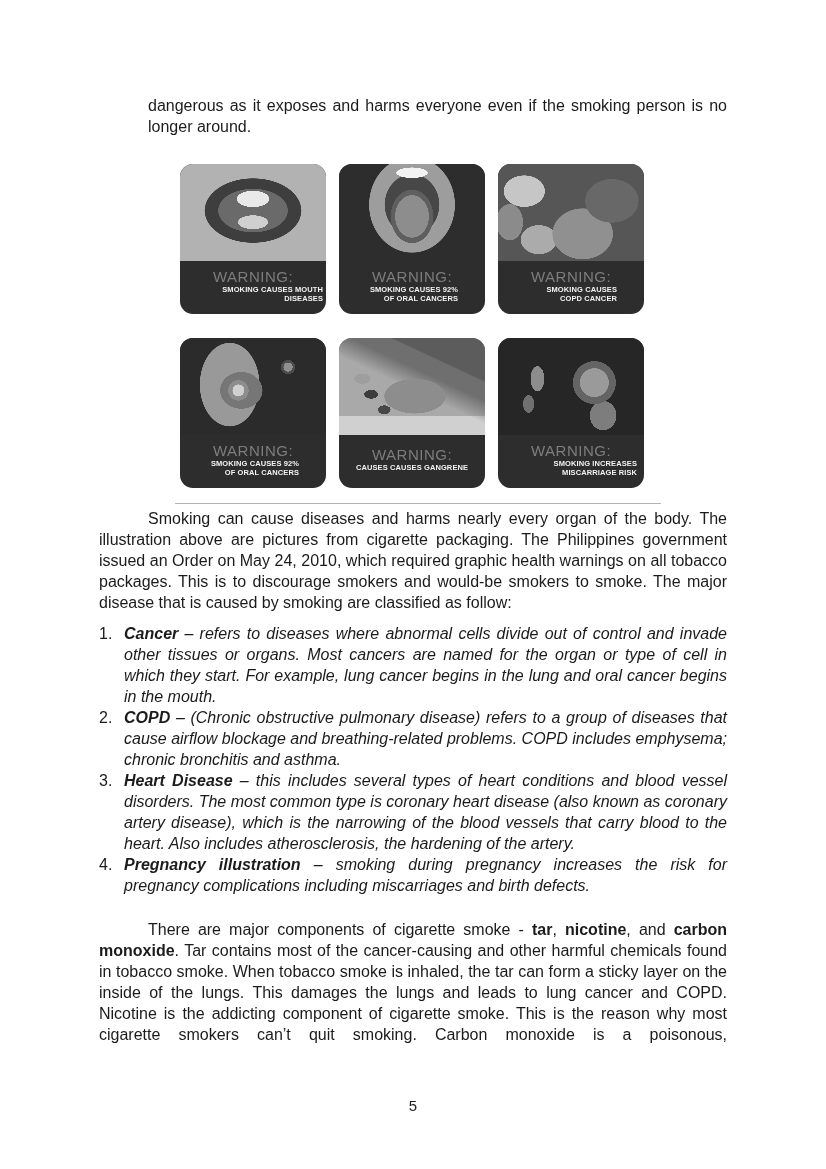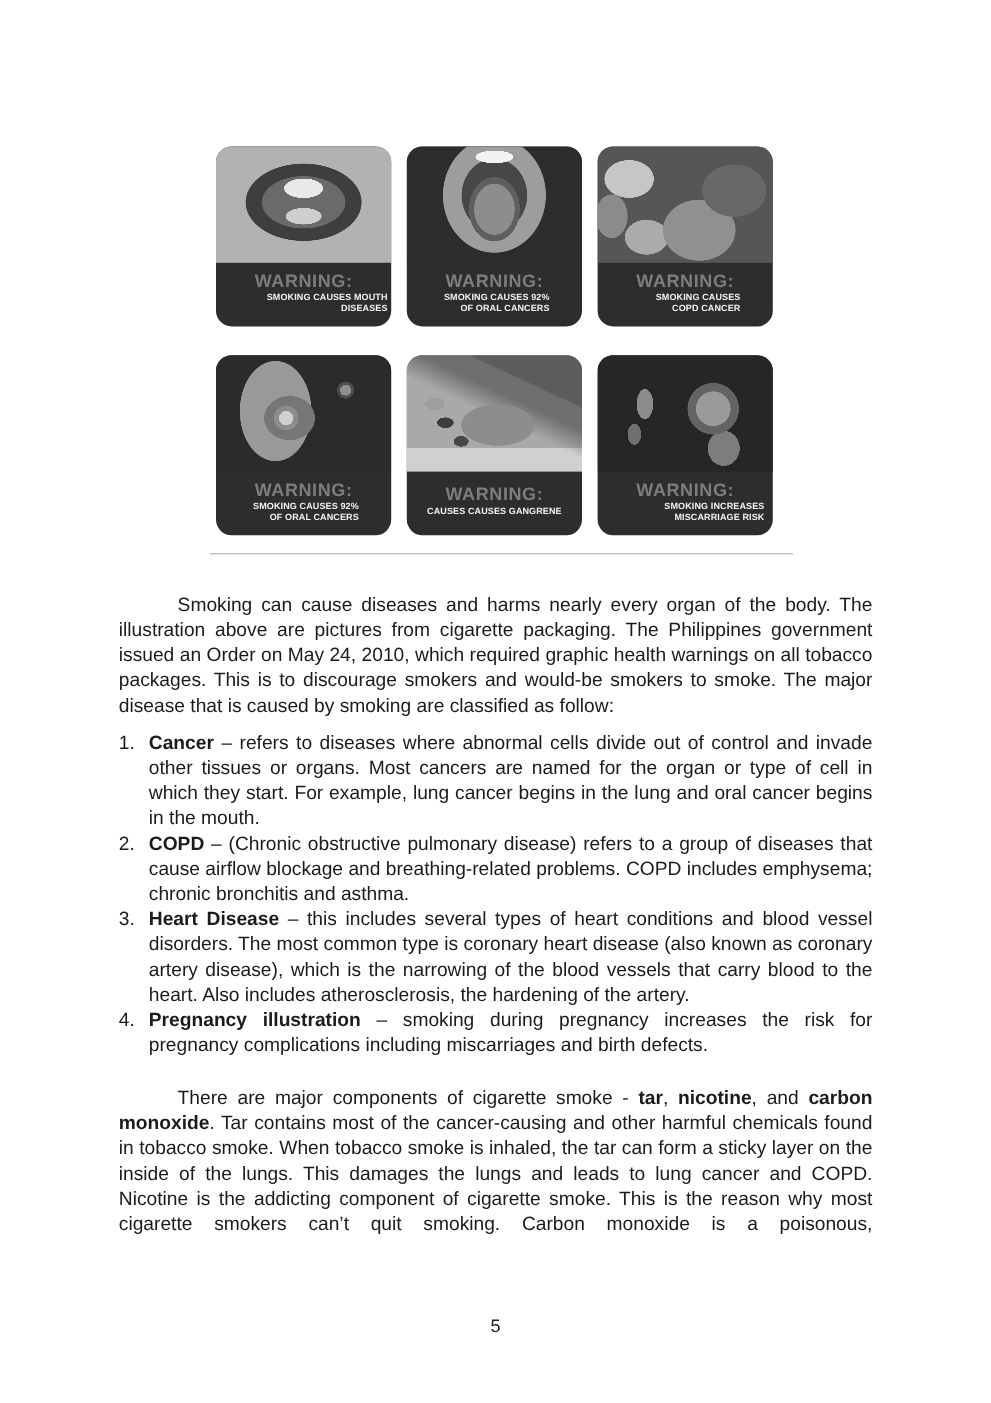--- a/index.html
+++ b/index.html
@@ -33,21 +33,21 @@
     border-radius:13px; overflow:hidden;
     background:#2d2d2d;
     display:flex; flex-direction:column;
   }
   .photo { height:97px; flex-shrink:0; }
   .cap {
     flex:1; display:flex; flex-direction:column;
     align-items:center; justify-content:center;
     padding:1px 3px 5px;
   }
-  .cap-title { font-weight:bold; color:#7d7d7d; font-size:15px; line-height:17px; letter-spacing:0.5px; }
+  .cap-title { font-weight:normal; color:#7d7d7d; font-size:15px; line-height:17px; letter-spacing:0.5px; }
   .cap-text  { font-weight:bold; color:#f2f2f2; font-size:7.5px; line-height:9.5px; text-align:right; letter-spacing:0.1px; }
   .cap-text.narrow { max-width:92px; }
   .cap-text.mid    { max-width:132px; }
 
   .photo-mouth {
     background:
       radial-gradient(26px 13px at 50% 36%, #e9e9e9 0 62%, transparent 63%),
       radial-gradient(24px 11px at 50% 60%, #cfcfcf 0 62%, transparent 63%),
       radial-gradient(48px 30px at 50% 48%, #6a6a6a 0 72%, transparent 73%),
       radial-gradient(60px 40px at 50% 48%, #3e3e3e 0 80%, transparent 81%),
@@ -90,40 +90,41 @@
     background:
       radial-gradient(circle 26px at 66% 46%, #9a9a9a 0 55%, #646464 56% 82%, transparent 83%),
       radial-gradient(20px 22px at 72% 80%, #7d7d7d 0 66%, transparent 67%),
       radial-gradient(11px 20px at 27% 42%, #8c8c8c 0 62%, transparent 63%),
       radial-gradient(9px 14px at 21% 68%, #707070 0 62%, transparent 63%),
       #262626;
   }
 
   .separator { width:486px; margin:15px 0 0 76px; border-top:1px solid #b3b3b3; height:0; }
 
-  .para-overview { margin-top:32px; text-align:justify; text-indent:49px; }
+  .para-overview { margin-top:4px; text-align:justify; text-indent:49px; }
 
   .disease-list { margin-top:10px; }
   .li { display:flex; }
   .li-num { width:25px; flex-shrink:0; }
-  .li-body { flex:1; text-align:justify; }
+  .li-body { flex:1; text-align:justify;font-style:italic; }
 
   .para-components { margin-top:23px; text-align:justify; text-align-last:justify; text-indent:49px; }
 
   .page-number { position:absolute; left:0; right:0; bottom:53px; text-align:center; font-size:15px; color:#222; }
   .watermark   { position:absolute; left:0; right:0; bottom:18px; text-align:center; font-size:21px; line-height:24px; color:#cbcbcb; letter-spacing:0.5px; }
 
   b { font-weight:bold; }
 </style>
 </head>
 <body>
 
 <div class="page">
   <div class="content">
 
+    <div class="intro-fragment">dangerous as it exposes and harms everyone even if the smoking person is no longer around.</div>
 
 
     <div class="warning-grid">
 
       <div class="card">
         <div class="photo photo-mouth"></div>
         <div class="cap">
           <span class="cap-title">WARNING:</span>
           <span class="cap-text">SMOKING CAUSES MOUTH DISEASES</span>
         </div>

